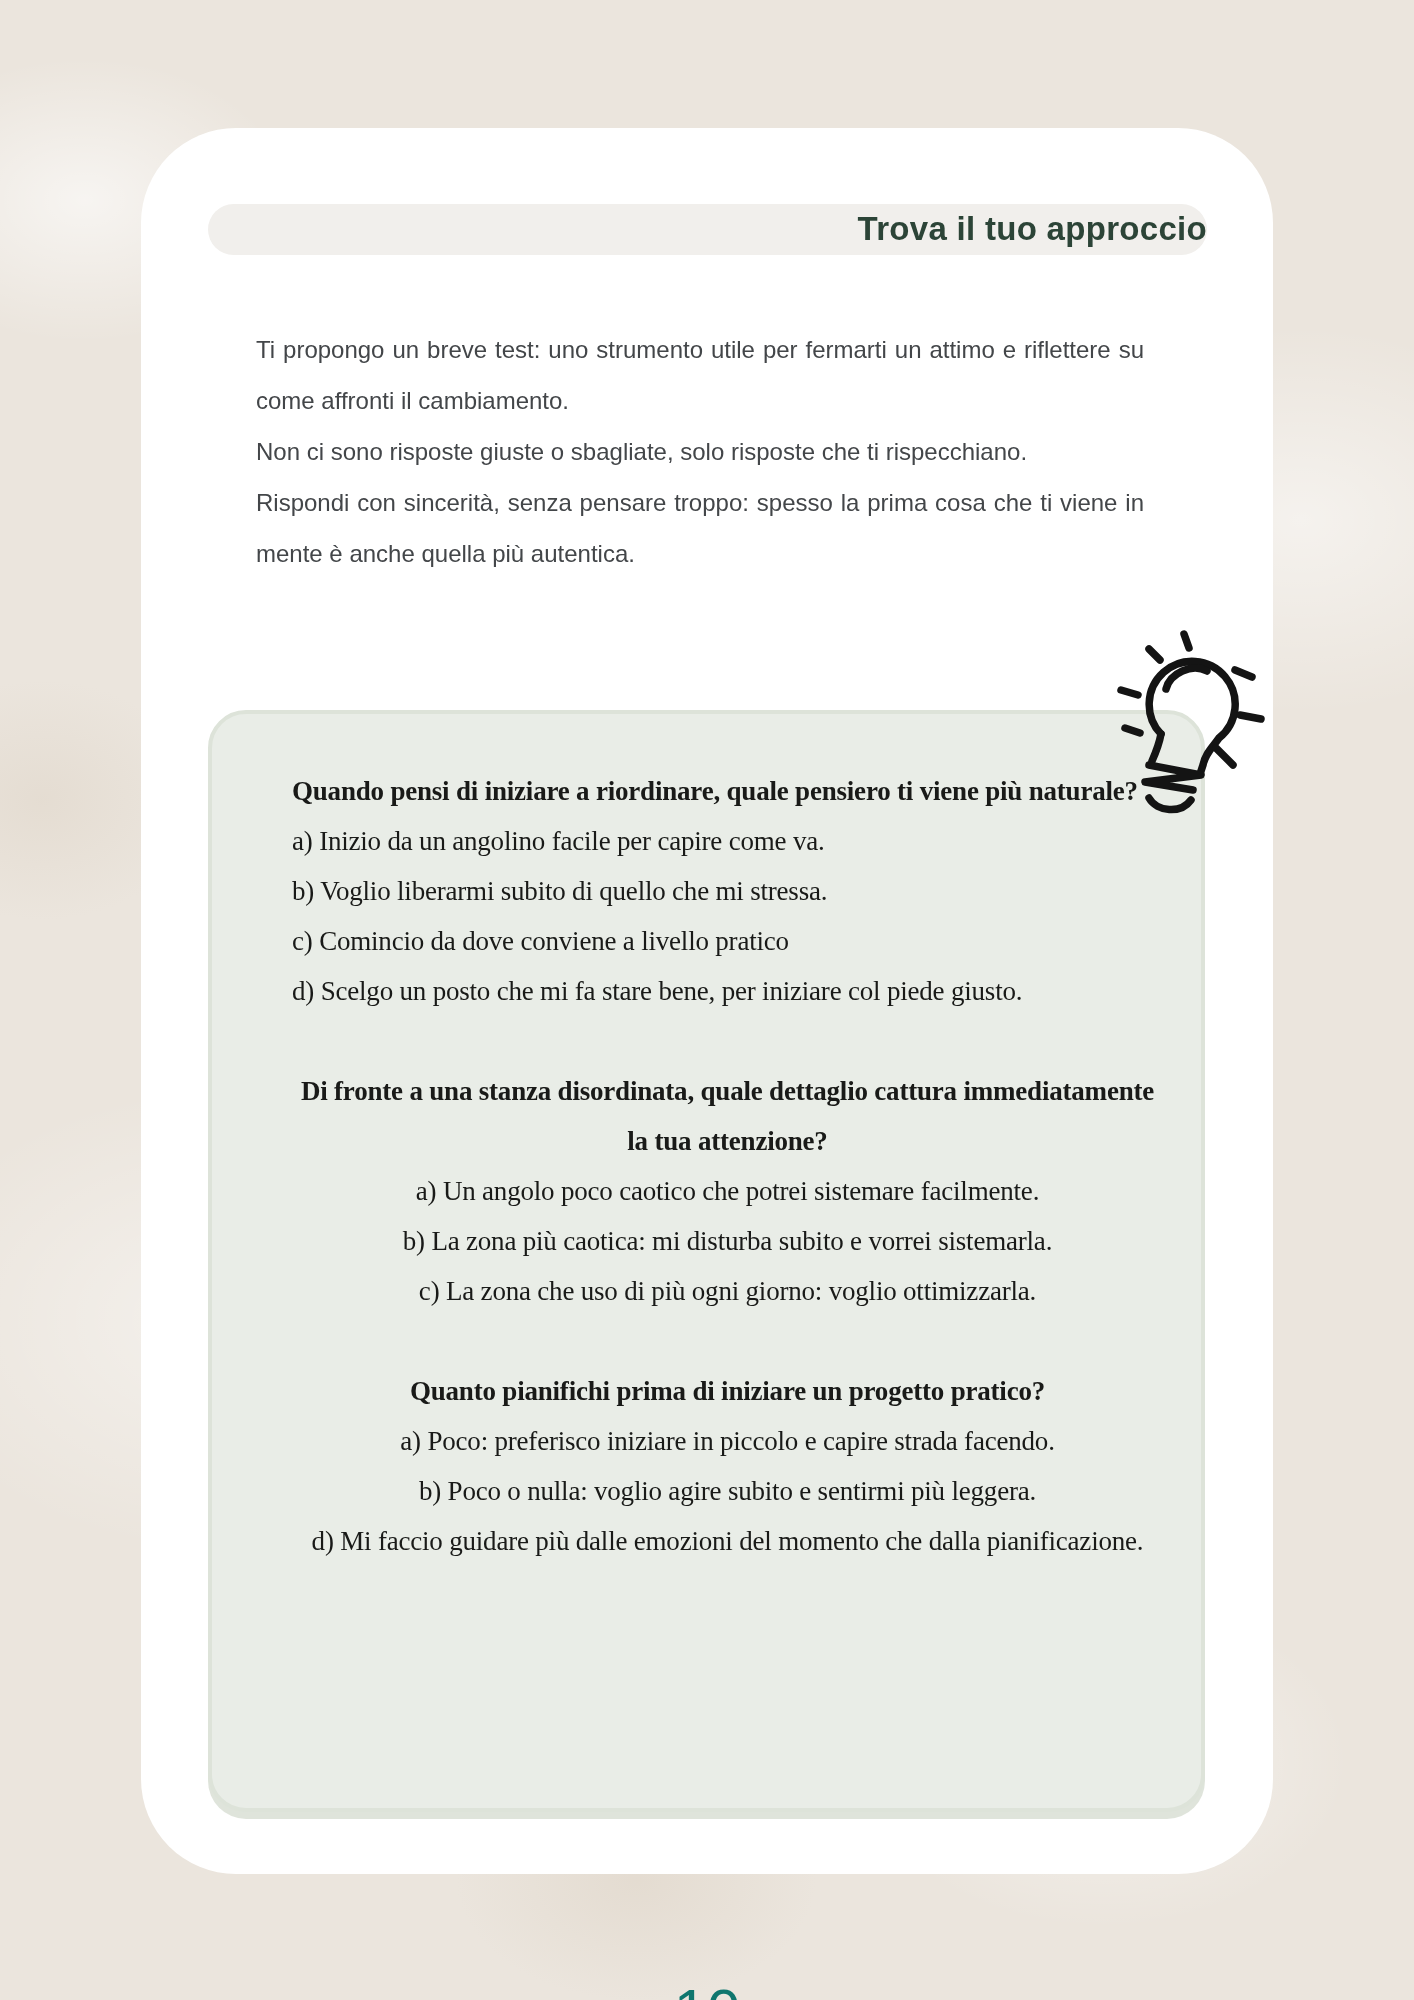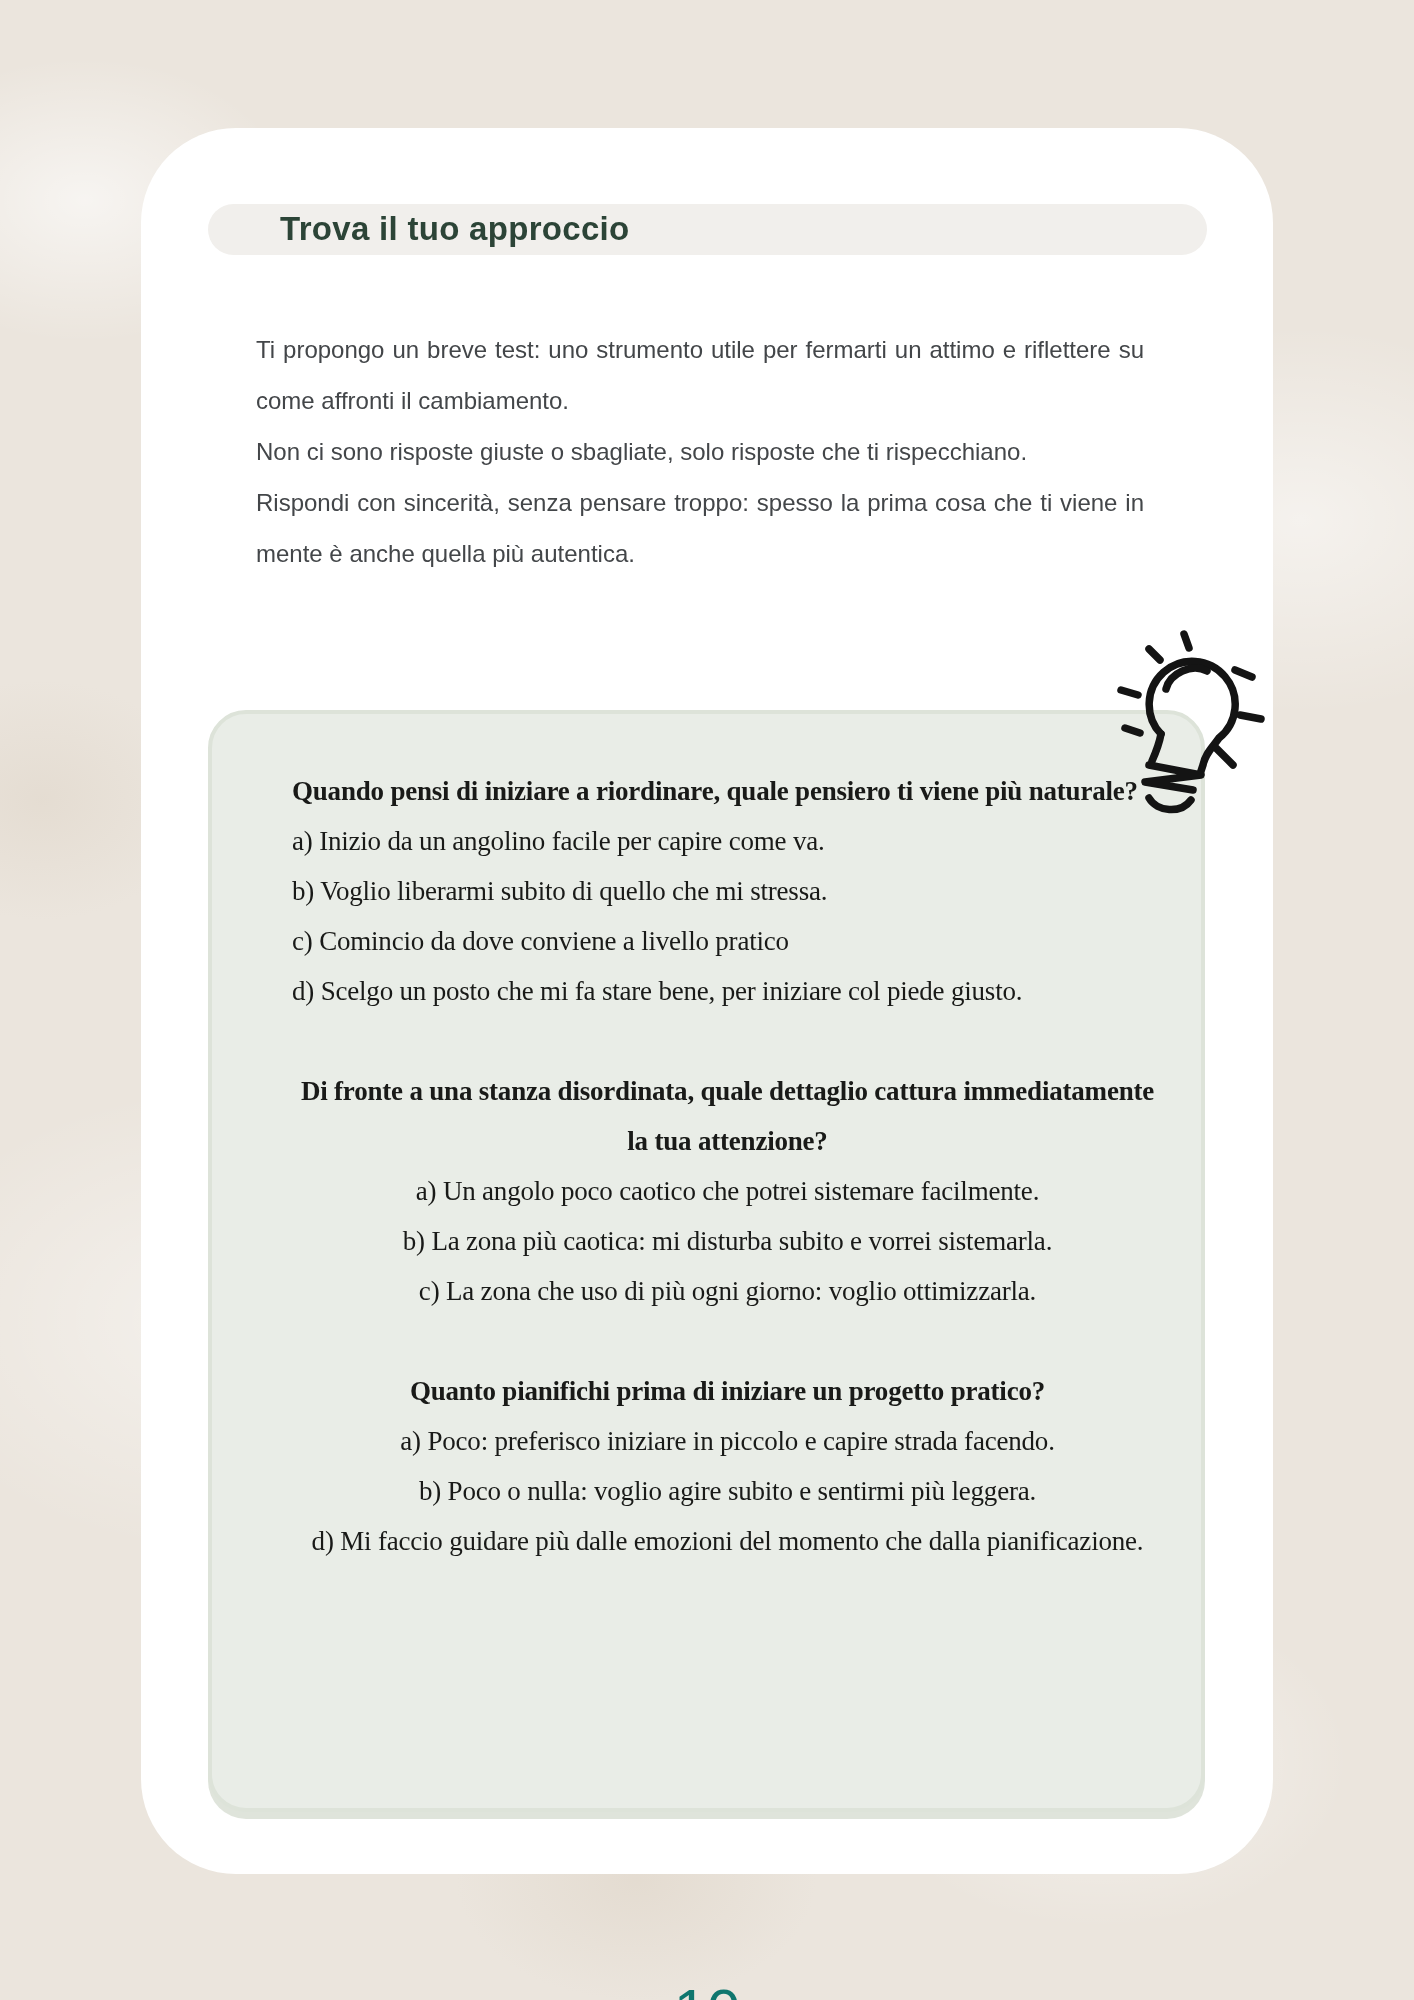--- a/index.html
+++ b/index.html
@@ -15,21 +15,21 @@
       radial-gradient(ellipse 300px 200px at 45% 94%, rgba(222,212,199,.55), transparent 60%),
       radial-gradient(ellipse 260px 200px at 3% 40%, rgba(222,212,199,.5), transparent 60%);
   }
   .card{
     position:absolute;left:141px;top:128px;width:1132px;height:1746px;
     background:#ffffff;border-radius:95px;
   }
   .title-pill{
     position:absolute;left:67px;top:76px;width:999px;height:51px;
     background:#f1efec;border-radius:26px;
-    display:flex;align-items:center;
+    display:flex;align-items:center;justify-content:flex-end;
   }
   .title-pill h1{
     margin:0;padding:0 0 2px 72px;
     font-size:33px;font-weight:700;color:#2c4437;letter-spacing:.3px;
   }
   .intro{
     position:absolute;left:115px;top:196px;width:888px;
     font-size:24px;line-height:51px;color:#434649;
   }
   .intro p{margin:0;text-align:justify;}

